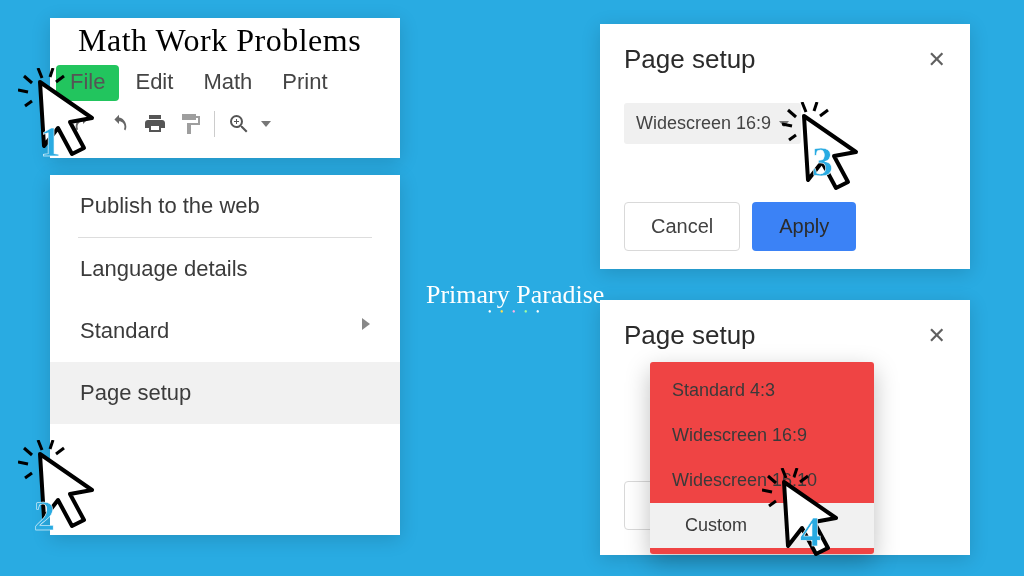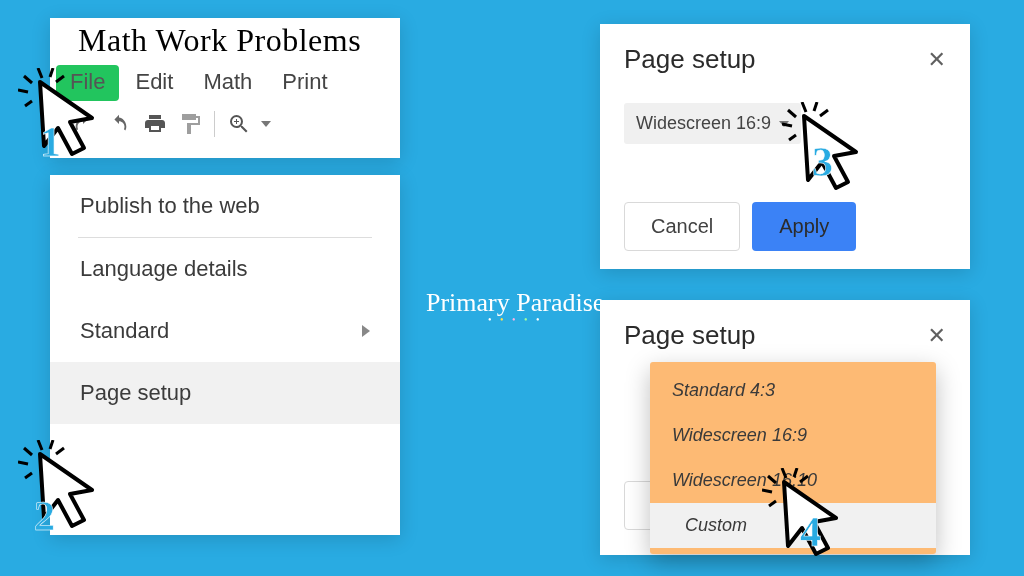--- a/index.html
+++ b/index.html
@@ -49,21 +49,21 @@
   .divider { width:1px; height:26px; background:#ccc; margin:0 2px; }
 
   
   .p2 { left: 50px; top: 175px; width: 350px; height: 360px; }
   .file-item {
     font-size: 22px;
     color: #3b3b3b;
     padding: 18px 30px;
     display:flex;
     justify-content:space-between;
-    align-items:center;
+    align-items:flex-start;
   }
   .file-item.highlight { background:#f1f1f1; }
   .hr1 { height:1px; background:#ddd; margin:0 28px; }
   .tri-right {
     width:0; height:0;
     border-top:6px solid transparent;
     border-bottom:6px solid transparent;
     border-left:8px solid #888;
   }
 
@@ -91,42 +91,42 @@
   }
   .btn {
     font-size:20px; padding:12px 26px; border-radius:4px;
     border:1px solid transparent;
   }
   .btn-cancel { background:#fff; border-color:#d9d9d9; color:#424242; }
   .btn-apply { background:#3b82f6; color:#2b2b2b; font-weight:400; }
 
   
   .ratio-list {
-    position:absolute; left:50px; top:62px; width:286px;
-    background:#fdba74; box-shadow:0 8px 24px rgba(0,0,0,.25);
-    border-radius:3px; padding:6px 0;font-style:italic;
+    position:absolute; left:50px; top:62px; width:224px;
+    background:#ef4444; box-shadow:0 8px 24px rgba(0,0,0,.25);
+    border-radius:3px; padding:6px 0;
   }
   .ratio-opt {
     font-size:18px; color:#3a3a3a; padding:12px 22px;
   }
   .ratio-opt.highlight { background:#f1f1f1;padding-left:35px; }
 
   
   .cursor-wrap { position:absolute; pointer-events:none; }
   .cursor-wrap svg { display:block; }
   .step-num {
     position:absolute;
     font-family: "Comic Sans MS", "Marker Felt", cursive;
     font-size:42px; font-weight:700;
     color:#29abe2;
     -webkit-text-stroke: 0.5px #fff;
   }
 
   .brand {
-    position:absolute; left:426px; top:288px;
+    position:absolute; left:426px; top:280px;
     font-family: "Brush Script MT", "Segoe Script", cursive;
     font-size:26px; color:#fff;
   }
   .brand-dots { font-size:10px; letter-spacing:3px; display:block; text-align:center; margin-top:-4px;}
 </style>
 </head>
 <body>
 
 <div class="panel p1">
   <div class="doc-title">Math Work Problems</div>

